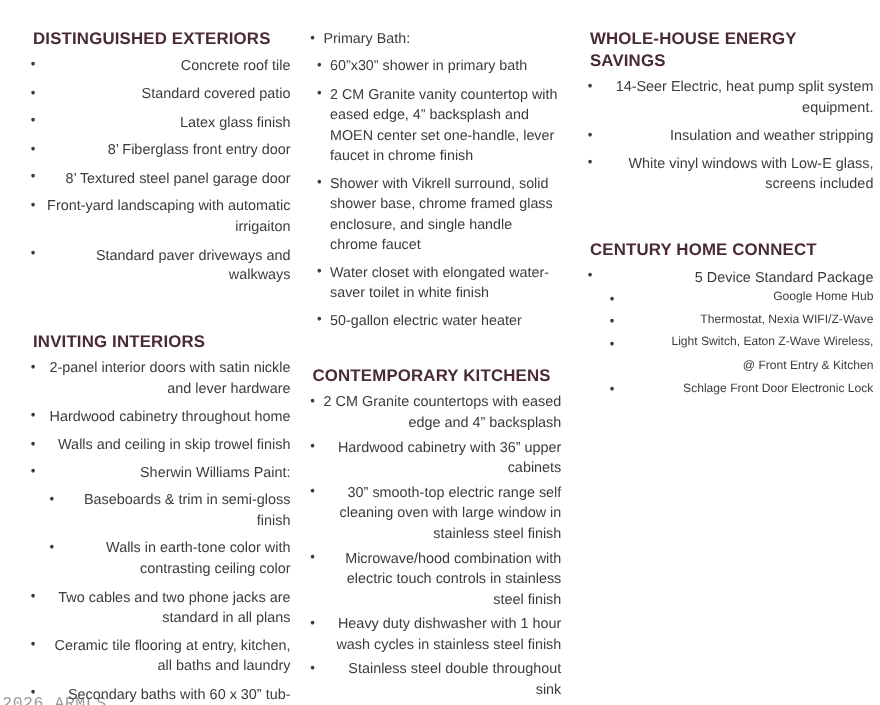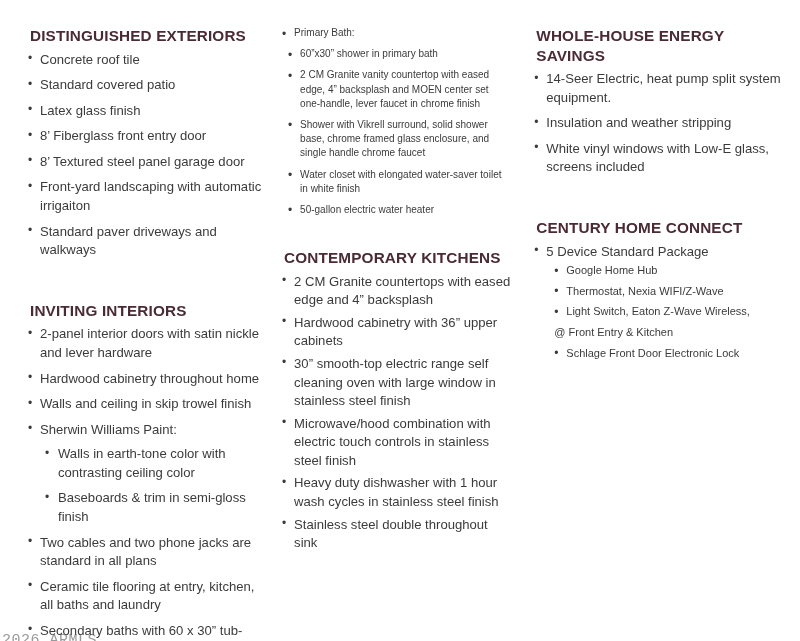--- a/index.html
+++ b/index.html
@@ -51,20 +51,21 @@
     text-transform: uppercase;
   }
 
   .spacer-lg { height: 34px; }
   .spacer-md { height: 24px; }
 
   ul.bullets {
     list-style: none;
     margin: 0;
     padding: 0;
+    text-align: right;
   }
 
   ul.bullets > li {
     position: relative;
     padding-left: 16px;
     margin-bottom: 7px;
     font-size: 13.1px;
     line-height: 1.42;
     color: #3b3b3b;
   }
@@ -107,21 +108,21 @@
   
   ul.cont {
     list-style: none;
     margin: 0;
     padding: 0;
   }
   ul.cont > li {
     position: relative;
     padding-left: 16px;
     margin-bottom: 7px;
-    font-size: 10px;
+    font-size: 13px;
     line-height: 1.42;
   }
   ul.cont > li::before {
     content: "\2022";
     position: absolute;
     left: 4px;
     top: -0.5px;
     font-size: 12px;
   }
   ul.cont > li.indent {
@@ -197,22 +198,22 @@
 
       <div class="section">
         <h2 class="section-heading">INVITING INTERIORS</h2>
         <ul class="bullets">
           <li>2-panel interior doors with satin nickle and lever hardware</li>
           <li>Hardwood cabinetry throughout home</li>
           <li>Walls and ceiling in skip trowel finish</li>
           <li>
             <span>Sherwin Williams Paint:</span>
             <ul class="sub">
+              <li>Baseboards &amp; trim in semi-gloss finish</li>
               <li>Walls in earth-tone color with contrasting ceiling color</li>
-              <li>Baseboards &amp; trim in semi-gloss finish</li>
             </ul>
           </li>
           <li>Two cables and two phone jacks are standard in all plans</li>
           <li>Ceramic tile flooring at entry, kitchen, all baths and laundry</li>
           <li>Secondary baths with 60 x 30” tub-shower with single-handle chrome faucet</li>
         </ul>
       </div>
 
     </div>
 

